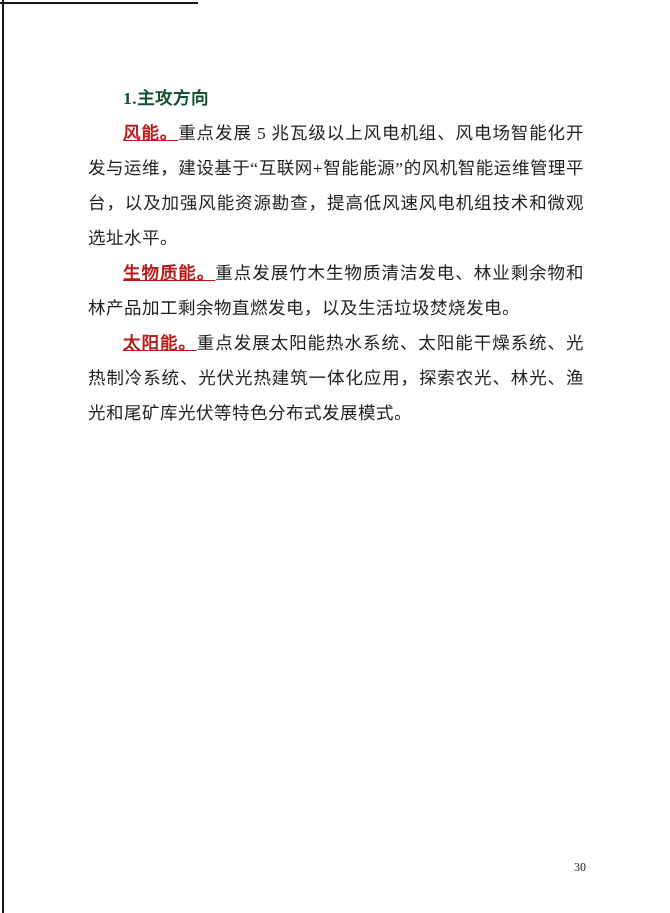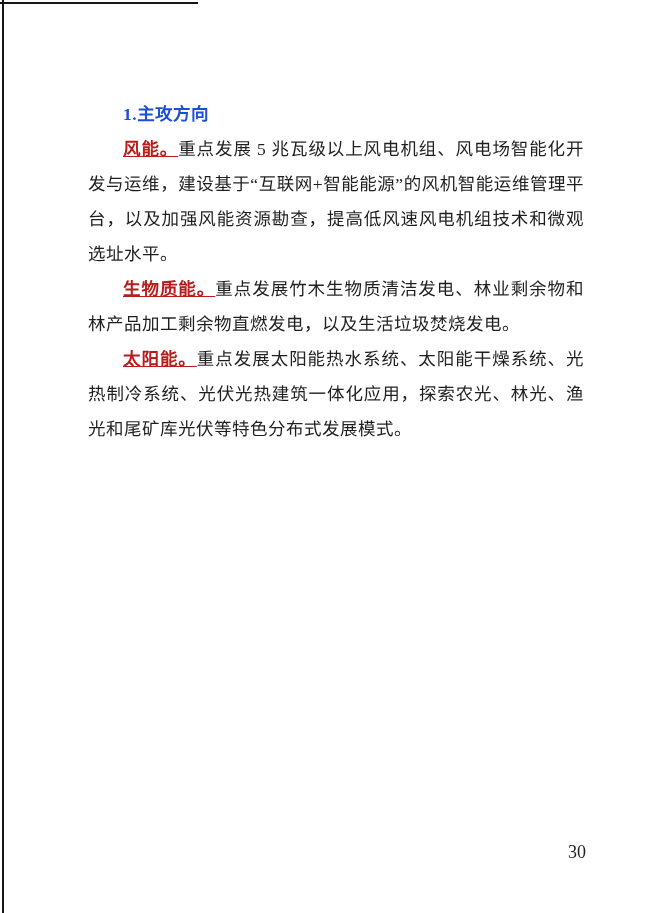--- a/index.html
+++ b/index.html
@@ -46,33 +46,32 @@
   }
   .doc-body p {
     margin: 0;
     padding: 0;
   }
   .doc-body p.indent {
     text-indent: 2em;
   }
   .doc-body p.heading {
     font-weight: bold;
-    color: #1d4ed8;
-    margin-top: 16px;
+    color: #14532d;
   }
   .doc-body strong.lead {
     font-weight: bold;
     color: #b91c1c;
     text-decoration: underline;
   }
   .page-number {
     position: absolute;
     right: 84px;
-    bottom: 50px;
-    font-size: 18px;
+    bottom: 38px;
+    font-size: 12px;
     color: #1f1f1f;
     font-family: "Liberation Serif", "DejaVu Serif", serif;
   }
 </style>
 </head>
 <body>
 
 <div class="page">
   <div class="scan-edge-left"></div>
   <div class="scan-edge-top"></div>

